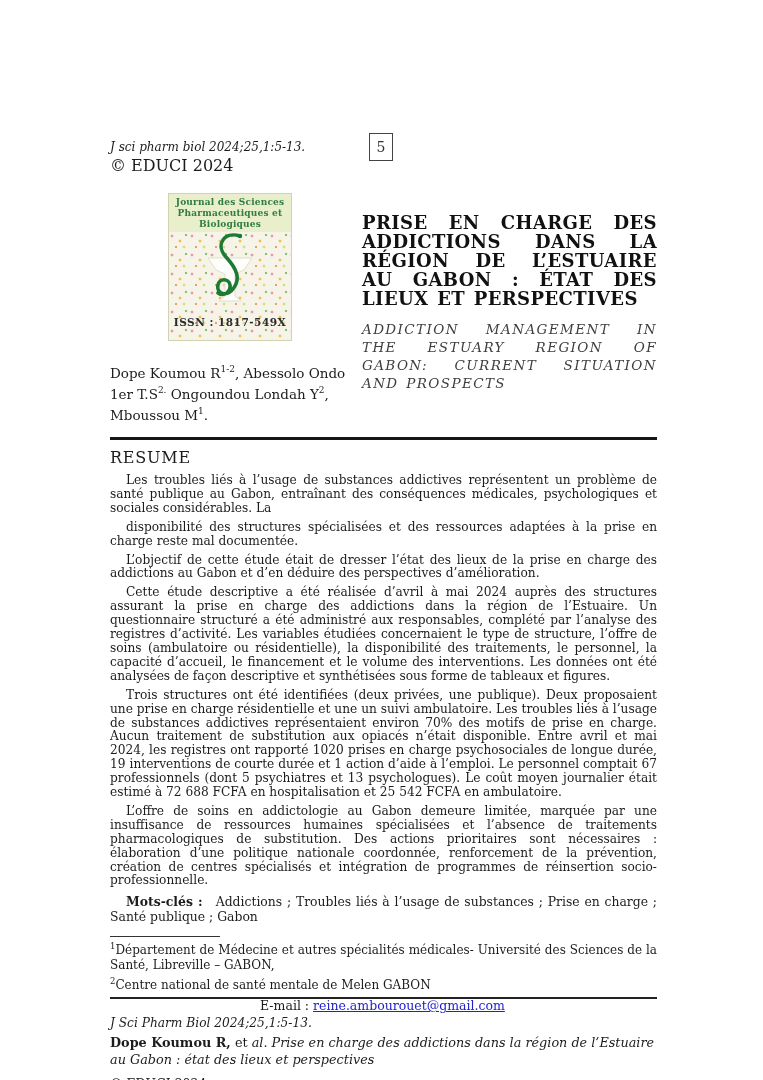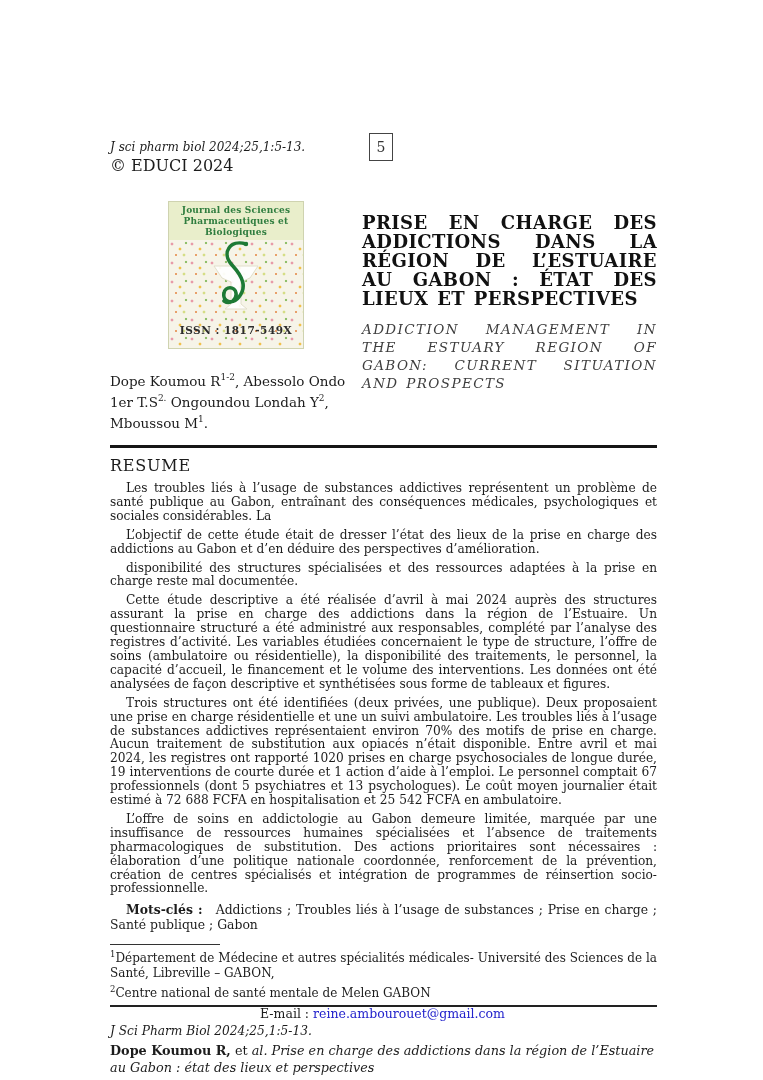--- a/index.html
+++ b/index.html
@@ -10,21 +10,21 @@
   .pagebox{position:absolute;left:259px;top:-7px;width:22px;height:26px;border:1.5px solid #444;
            display:flex;align-items:center;justify-content:center;font-size:14px;color:#333;}
 
   .jref{font-size:12px;font-style:italic;}
   .copyright{font-size:16px;margin-top:2px;}
 
   .header-cols{display:flex;margin-top:6px;}
   .col-left{width:252px;flex:0 0 252px;}
   .col-right{flex:1;padding-top:32px;}
 
-  .logo{width:136px;height:148px;margin-left:58px;margin-top:20px;border:1px solid #cfd3b0;
+  .logo{width:124px;height:148px;margin-left:58px;margin-top:12px;border:1px solid #cfd3b0;
         display:flex;flex-direction:column;box-sizing:border-box;
         background-color:#f6f4e8;
         background-image:
           radial-gradient(circle at 3px 4px, #e89aa8 1.2px, transparent 1.7px),
           radial-gradient(circle at 11px 9px, #f0c04a 1.2px, transparent 1.7px),
           radial-gradient(circle at 17px 3px, #8fbf6a 1.1px, transparent 1.6px),
           radial-gradient(circle at 7px 15px, #e8a06a 1px, transparent 1.5px),
           radial-gradient(circle at 15px 15px, #d5dd85 1.2px, transparent 1.7px);
         background-size:20px 19px;}
   .logo-head{background:#e9eecb;padding:3px 2px 2px;text-align:center;}
@@ -47,21 +47,21 @@
 
   .abs{margin:0 0 5px;font-size:12.2px;line-height:13.9px;text-align:justify;text-indent:16px;}
   .kw{margin:6px 0 0;font-size:12.4px;line-height:15px;text-align:justify;text-indent:16px;}
   .kw b{margin-right:13px;}
 
   .fn-rule{width:110px;height:1px;background:#333;margin-top:12px;}
   .fn{margin:2px 0 0;font-size:12px;line-height:14.3px;text-align:justify;}
   .fn sup{font-size:8.5px;}
   .rule-full{height:2px;background:#222;margin-top:5px;}
   .email-line{margin:-1px 0 0;font-size:12.5px;padding-left:150px;}
-  .email-line a{color:#2222cc;cursor:pointer;}
+  .email-line a{color:#2222cc;text-decoration:underline;cursor:pointer;}
   .cit-journal{margin:3px 0 0;font-size:12.2px;font-style:italic;}
   .cit{margin:5px 0 8px;font-size:12.8px;line-height:16.5px;}
   .cit-copy{margin:3px 0 0;font-size:12.5px;}
 </style>
 </head>
 <body>
 
 <div class="page">
   <div class="content">
 
@@ -100,22 +100,22 @@
         <h1 class="title-fr">PRISE EN CHARGE DES ADDICTIONS DANS LA RÉGION DE L’ESTUAIRE AU GABON : ÉTAT DES LIEUX ET PERSPECTIVES</h1>
         <h2 class="title-en">ADDICTION MANAGEMENT IN THE ESTUARY REGION OF GABON: CURRENT SITUATION AND PROSPECTS</h2>
       </div>
     </div>
 
     <div class="rule-thick"></div>
 
     <div class="resume-head">RESUME</div>
 
     <p class="abs">Les troubles liés à l’usage de substances addictives représentent un problème  de santé publique au Gabon, entraînant des conséquences médicales, psychologiques et sociales considérables. La</p>
+    <p class="abs">disponibilité des structures spécialisées et des ressources adaptées à la prise en charge reste mal documentée.</p>
     <p class="abs">L’objectif de cette étude était de dresser l’état des lieux de la prise en charge des addictions au Gabon et d’en déduire des perspectives d’amélioration.</p>
-    <p class="abs">disponibilité des structures spécialisées et des ressources adaptées à la prise en charge reste mal documentée.</p>
     <p class="abs">Cette étude descriptive a été réalisée d’avril à mai 2024 auprès des structures assurant la prise en charge des addictions dans la région de l’Estuaire. Un questionnaire structuré a été administré aux responsables, complété par l’analyse des registres d’activité. Les variables étudiées concernaient le type de structure, l’offre de soins (ambulatoire ou résidentielle), la disponibilité des traitements, le personnel, la capacité d’accueil, le financement et le volume des interventions. Les données ont été analysées de façon descriptive et synthétisées sous forme de tableaux et figures.</p>
     <p class="abs">Trois structures ont été identifiées (deux privées, une publique). Deux proposaient une prise en charge résidentielle et une un suivi ambulatoire. Les troubles liés à l’usage de substances addictives représentaient environ 70% des motifs de prise en charge. Aucun traitement de substitution aux opiacés n’était disponible. Entre avril et mai 2024, les registres ont rapporté 1020 prises en charge psychosociales de longue durée, 19 interventions de courte durée et 1 action d’aide à l’emploi. Le personnel comptait 67 professionnels (dont 5 psychiatres et 13 psychologues). Le coût moyen journalier était estimé à 72 688 FCFA en hospitalisation et 25 542 FCFA en ambulatoire.</p>
     <p class="abs">L’offre de soins en addictologie au Gabon demeure limitée, marquée par une insuffisance de ressources humaines spécialisées et l’absence de traitements pharmacologiques de substitution. Des actions prioritaires sont nécessaires : élaboration d’une politique nationale coordonnée, renforcement de la prévention, création de centres spécialisés et intégration de programmes de réinsertion socio-professionnelle.</p>
 
     <p class="kw"><b>Mots-clés :</b><span>Addictions ; Troubles liés à l’usage de substances ; Prise en charge ; Santé publique ; Gabon</span></p>
 
     <div class="fn-rule"></div>
 
     <p class="fn"><sup>1</sup><span>Département de Médecine et autres spécialités médicales- Université des Sciences de la Santé, Libreville – GABON,</span></p>
     <p class="fn"><sup>2</sup><span>Centre national de santé mentale de Melen GABON</span></p>

